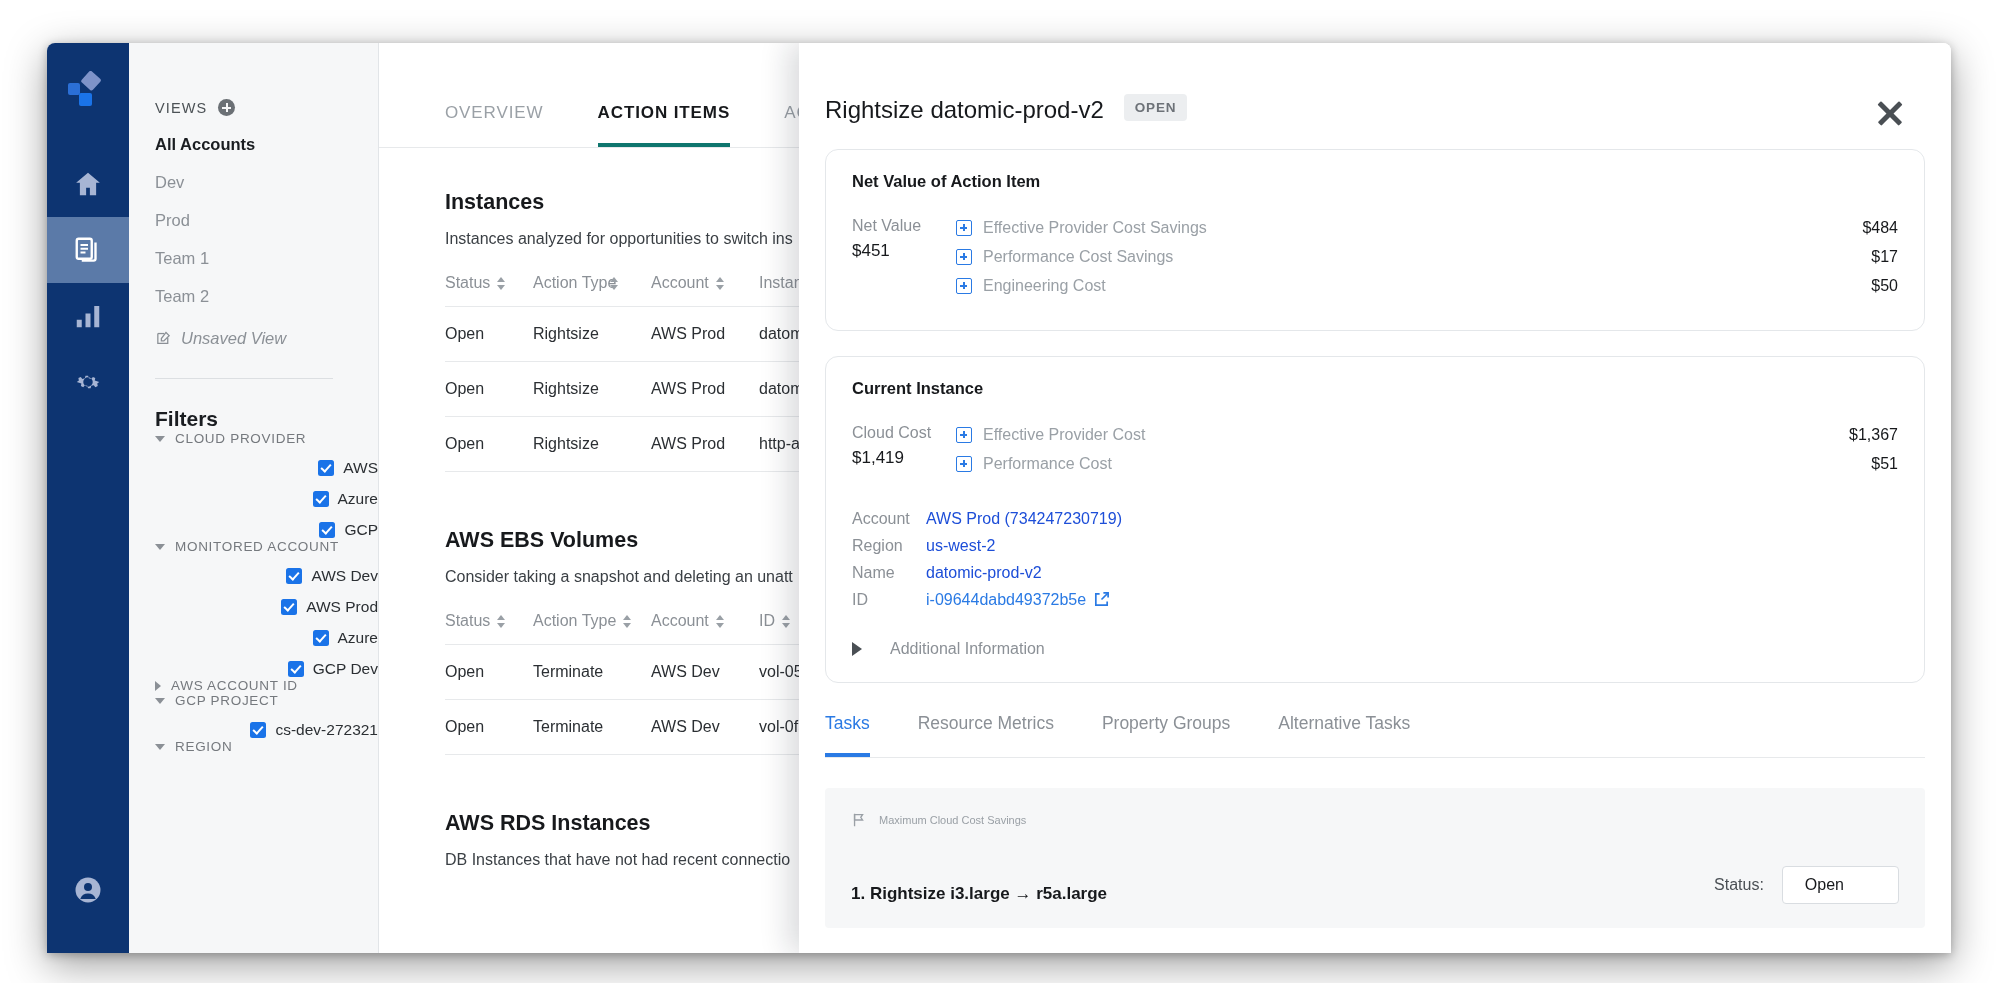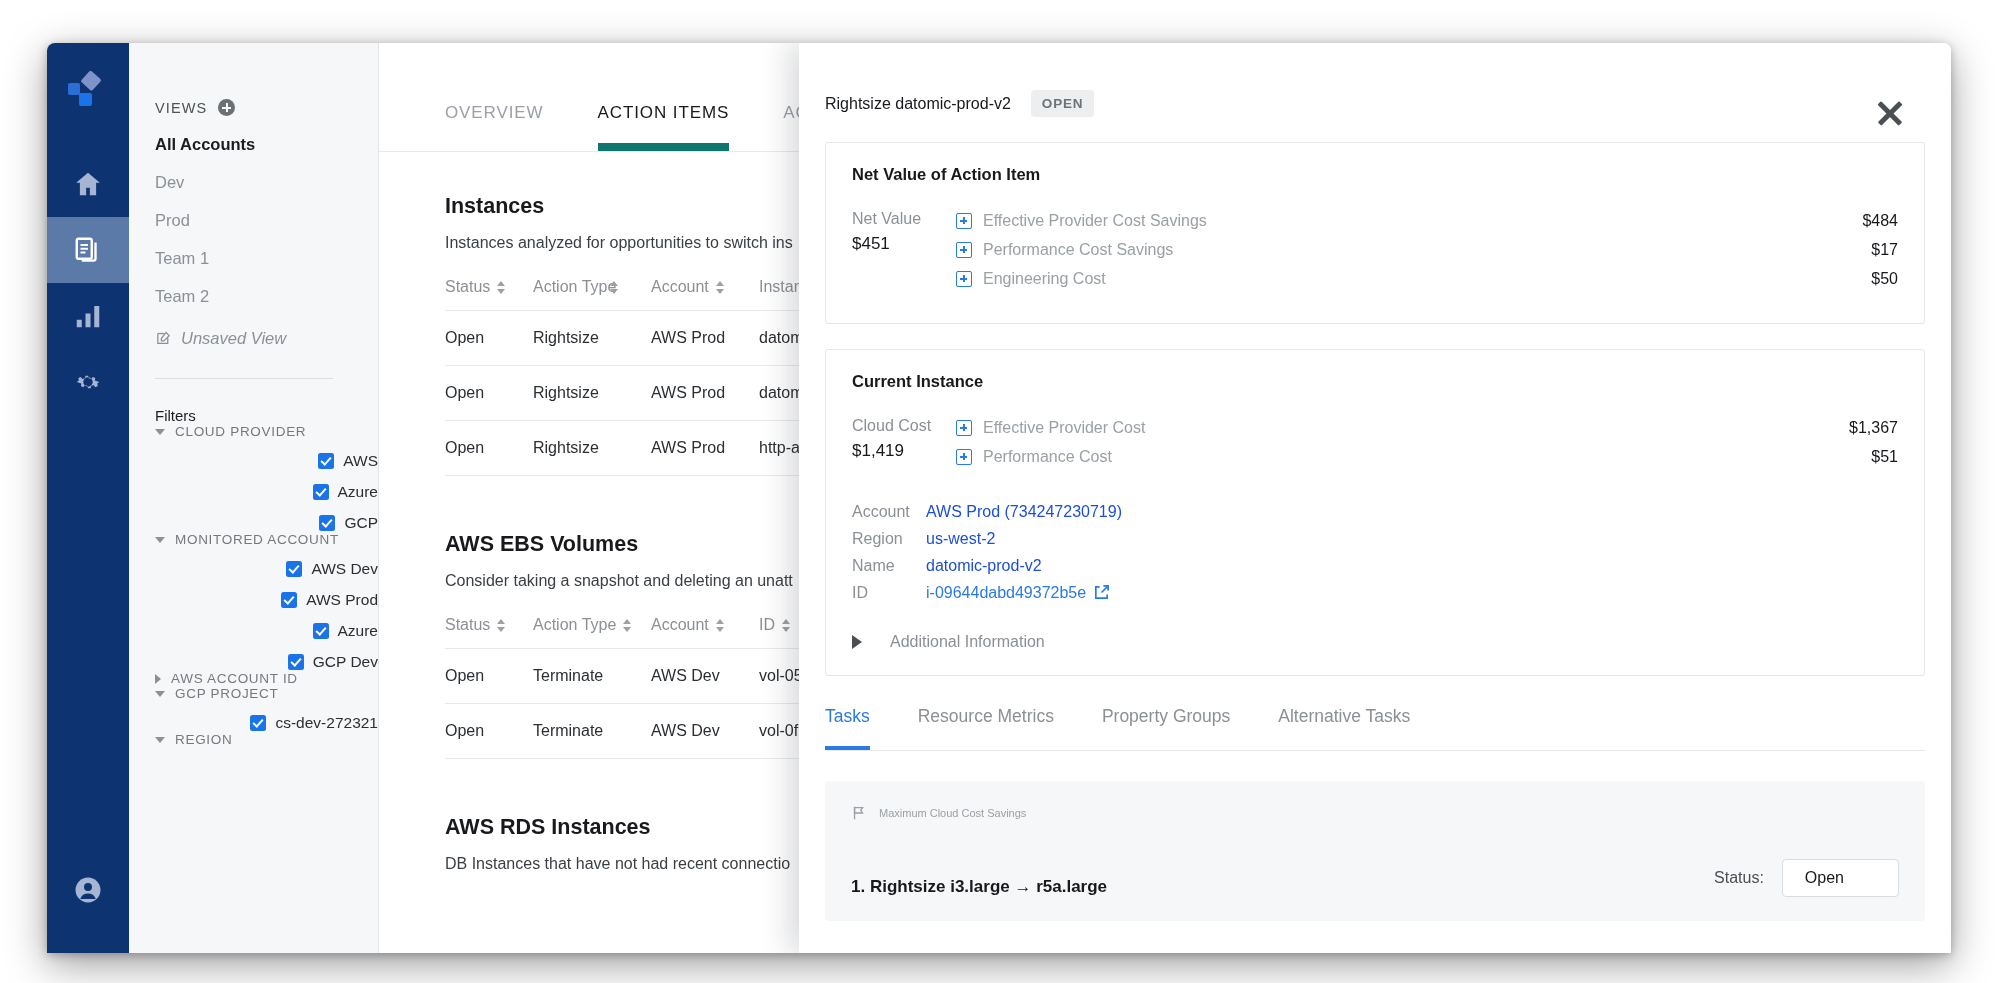--- a/index.html
+++ b/index.html
@@ -80,21 +80,21 @@
   .view-item.selected { color: #1a1d21; font-weight: bold; }
   .view-item.unsaved {
     color: #8b9096; font-style: italic;
     display: flex; align-items: center; gap: 9px; margin-top: 23px;
   }
   .view-item.unsaved svg { width: 17px; height: 17px; flex: none; }
   .divider {
     margin: 30px 0 0 0; width: 178px; height: 1px; background: #dcdfe2;
   }
   .filters-title {
-    margin-top: 28px; font-size: 15px; font-weight: normal; color: #1a1d21;
+    margin-top: 28px; font-size: 21px; font-weight: bold; color: #1a1d21;
   }
   .filter-group { }
   .filter-group-head {
     display: flex; align-items: center; gap: 10px;
     font-size: 13.5px; letter-spacing: 0.7px; color: #75797e; cursor: pointer;
   }
   .chev {
     width: 0; height: 0; flex: none;
     border-left: 5.5px solid transparent;
     border-right: 5.5px solid transparent;
@@ -129,21 +129,21 @@
   .tabs-bar {
     display: flex; gap: 54px;
     padding: 0 0 0 66px; margin-top: 60px;
     border-bottom: 1px solid #e7e9eb;
     position: relative;
   }
   .tab {
     font-size: 17px; letter-spacing: 0.9px; color: #9aa0a6;
     padding-bottom: 20px; cursor: pointer; white-space: nowrap;
   }
-  .tab.active { color: #17191c; font-weight: normal; border-bottom: 8px solid #0f766e; }
+  .tab.active { color: #17191c; font-weight: bold; border-bottom: 4px solid #0f766e; }
   .section { padding: 0 0 0 66px; }
   .section-title {
     font-size: 21.5px; font-weight: bold; color: #17191c;
   }
   .section-sub {
     font-size: 16px; color: #3a3f44; margin-top: 15px; white-space: nowrap;
   }
   .tbl { width: 1250px; margin-top: 18px; border-collapse: collapse; }
   .tbl th {
     font-size: 16px; font-weight: 400; color: #8b9096;
@@ -173,39 +173,39 @@
     position: absolute; left: 752px; top: 0;
     width: 1152px; height: 910px;
     background: #ffffff;
     box-shadow: -10px 0 28px rgba(20,25,35,0.16);
     overflow: hidden;
   }
   .modal-head {
     display: flex; align-items: center;
     padding: 47px 0 0 26px;
   }
-  .modal-title { font-size: 16px; color: #17191c; font-weight: 400; }
+  .modal-title { font-size: 24px; color: #17191c; font-weight: 400; margin-top: 6px; }
   .badge {
     margin-left: 20px; background: #eceef0; color: #6d7278;
     font-size: 13.5px; font-weight: bold; letter-spacing: 0.8px;
     padding: 6px 11px; border-radius: 4px;
   }
   .close-x {
     position: absolute; right: 44px; top: 53px;
     width: 34px; height: 34px; cursor: pointer;
   }
   .close-x::before, .close-x::after {
     content: ""; position: absolute; left: 2px; top: 15px;
     width: 30px; height: 4.5px; background: #4a4f54; border-radius: 1px;
   }
   .close-x::before { transform: rotate(45deg); }
   .close-x::after  { transform: rotate(-45deg); }
   .card {
     margin: 25px 26px 4px 26px;
-    border: 1px solid #e4e7ea; border-radius: 3px;
+    border: 1px solid #e4e7ea; border-radius: 13px;
     background: #fff; padding: 22px 26px 24px 26px;
   }
   .card-title { font-size: 16.5px; font-weight: bold; color: #17191c; }
   .cost-flex { display: flex; margin-top: 26px; }
   .cost-left { width: 104px; flex: none; }
   .cost-label { font-size: 16px; color: #8b9096; }
   .cost-value { font-size: 17px; color: #17191c; margin-top: 6px; }
   .cost-rows { flex: 1; padding-top: 2px; }
   .cost-row {
     display: flex; align-items: center; margin-bottom: 11px; font-size: 16px;

